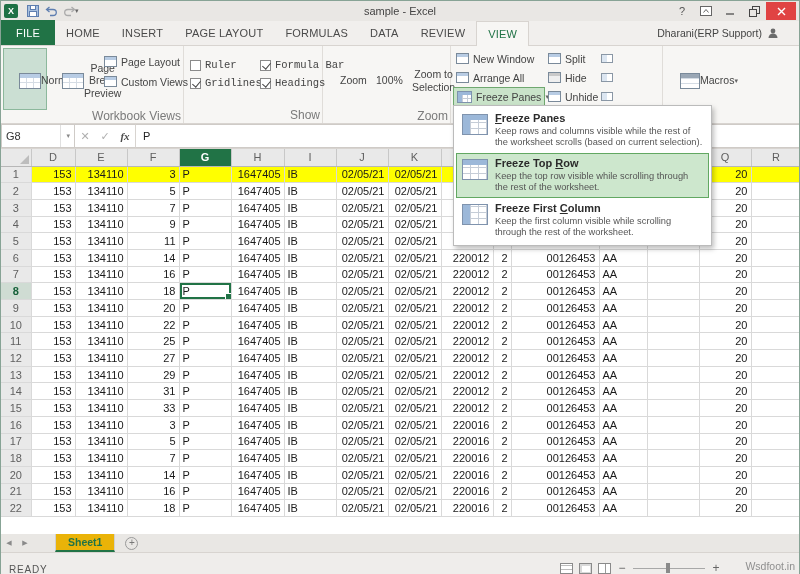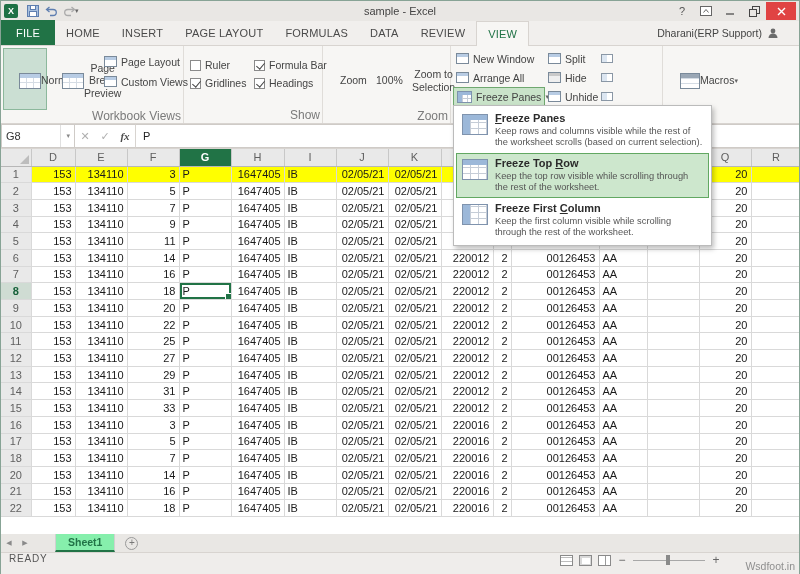--- a/index.html
+++ b/index.html
@@ -32,21 +32,21 @@
   .bigbtn{display:flex;flex-direction:row;align-items:center;justify-content:flex-start;text-align:center;font-size:10.5px;color:#444;line-height:1.15;padding:4px 3px 1px 15px;height:62px;}
   .bigbtn .dd{font-size:7px;color:#666;margin-top:1px;}
   .bigbtn.selected{background:#CBDFD3;border:1px solid #8CB89C;}
   .smallcol{display:flex;flex-direction:column;gap:1px;padding-top:4px;}
   .smallbtn{display:flex;align-items:center;gap:4px;height:19px;padding:0 3px;font-size:10.5px;color:#444;white-space:nowrap;}
   .smallbtn .dd{font-size:7px;color:#666;}
   .smallbtn.freeze-active{background:#C9E3C9;border:1px solid #6FA86F;}
   .chk{display:flex;align-items:center;gap:4px;height:18px;color:#444;font-size:10.5px;white-space:nowrap;}
   .cb{width:11px;height:11px;border:1px solid #8A8A8A;background:#fff;position:relative;flex:none;}
   .cb.on::after{content:"";position:absolute;left:3px;top:0px;width:4px;height:7px;border-right:1.5px solid #444;border-bottom:1.5px solid #444;transform:rotate(40deg);}
-  .showgrid{display:grid;grid-template-columns:64px auto;column-gap:0;padding:8px 4px 0 4px;}
+  .showgrid{display:grid;grid-template-columns:64px auto;column-gap:6px;padding:8px 4px 0 4px;font-family:Liberation Mono, monospace;}
   .wingrid{display:grid;grid-template-columns:92px 52px 20px;grid-auto-rows:19px;padding-top:1px;}
   .tinybtn{display:flex;align-items:center;justify-content:center;}
   .deco{position:absolute;top:1px;right:3px;width:160px;height:118px;pointer-events:none;z-index:0;opacity:.65;}
   .deco::before{content:"";position:absolute;right:8px;top:14px;width:100px;height:96px;border:2px solid #DFEAE3;border-radius:55% 42% 58% 45%;}
   .deco::after{content:"";position:absolute;right:42px;top:38px;width:62px;height:55px;border:2px solid #E7F0EA;border-radius:50%;}
 
   
   .sheeticon{width:22px;height:16px;border:1px solid #7A8A9A;flex:none;background:
     linear-gradient(#B8CCE4 0 4px, rgba(0,0,0,0) 4px),
     repeating-linear-gradient(90deg, rgba(0,0,0,0) 0 6px, #D5DCE4 6px 7px),
@@ -94,25 +94,25 @@
   
   .freeze-menu{position:absolute;left:452px;top:104px;width:259px;background:#fff;border:1px solid #BBBBBB;box-shadow:2px 3px 5px rgba(0,0,0,.25);z-index:50;padding:2px;}
   .fm-item{display:flex;gap:7px;padding:3px 5px;min-height:40px;align-items:flex-start;border:1px solid transparent;}
   .fm-item.hl{background:#CDE7CD;border:1px solid #62A862;}
   .fm-title{font-size:11px;font-weight:bold;color:#2b2b2b;line-height:1.25;}
   .fm-desc{font-size:9.3px;color:#555;line-height:1.25;}
 
   
   .sheettabs{height:19px;background:#E9E7E4;display:flex;align-items:stretch;flex:none;border-bottom:1px solid #D8D4D0;}
   .tabnav{width:16px;display:flex;align-items:center;justify-content:center;color:#8A8A8A;font-size:7px;}
-  .sheettab{background:#86efac;color:#217346;font-weight:bold;display:flex;align-items:center;padding:0 12px;border-right:1px solid #D0D0D0;border-left:1px solid #D0D0D0;border-bottom:2px solid #217346;font-size:10.5px;margin-left:22px;}
+  .sheettab{background:#eab308;color:#217346;font-weight:bold;display:flex;align-items:center;padding:0 12px;border-right:1px solid #D0D0D0;border-left:1px solid #D0D0D0;border-bottom:2px solid #217346;font-size:10.5px;margin-left:22px;}
   .addsheet{width:13px;height:13px;border:1px solid #9A9A9A;border-radius:50%;color:#777;display:flex;align-items:center;justify-content:center;font-size:10px;align-self:center;margin-left:10px;line-height:1;}
 
   
-  .statusbar{height:22px;background:#EFEDEB;display:flex;align-items:flex-start;flex:none;position:relative;padding:0 8px;}
+  .statusbar{height:22px;background:#EFEDEB;display:flex;align-items:flex-end;flex:none;position:relative;padding:0 8px;}
   .mode{color:#555;font-size:10px;letter-spacing:.8px;}
   .sb-right{margin-left:auto;display:flex;align-items:center;gap:6px;padding-right:70px;}
   .vicon{display:inline-block;width:13px;height:11px;border:1px solid #8a8a8a;background:#fff;}
   .vicon.v1{background:repeating-linear-gradient(0deg,#fff 0 3px,#bdbdbd 3px 4px),repeating-linear-gradient(90deg,#fff 0 4px,#bdbdbd 4px 5px);}
   .vicon.v2{background:linear-gradient(#fff,#fff) 2px 2px/8px 6px no-repeat,#d9d9d9;}
   .vicon.v3{background:linear-gradient(90deg,rgba(0,0,0,0) 0 6px,#9a9a9a 6px 7px,rgba(0,0,0,0) 7px),#fff;}
   .zoomctl{color:#666;font-size:12px;width:10px;text-align:center;}
   .slider{width:72px;height:10px;position:relative;}
   .slider .track{position:absolute;left:0;right:0;top:4.5px;height:1.5px;background:#A8A8A8;}
   .slider .thumb{position:absolute;left:33px;top:0;width:4px;height:10px;background:#8A8A8A;}

